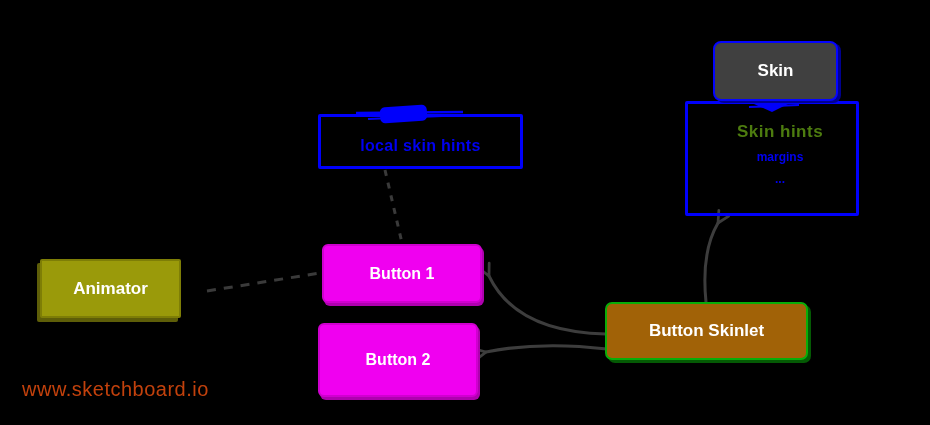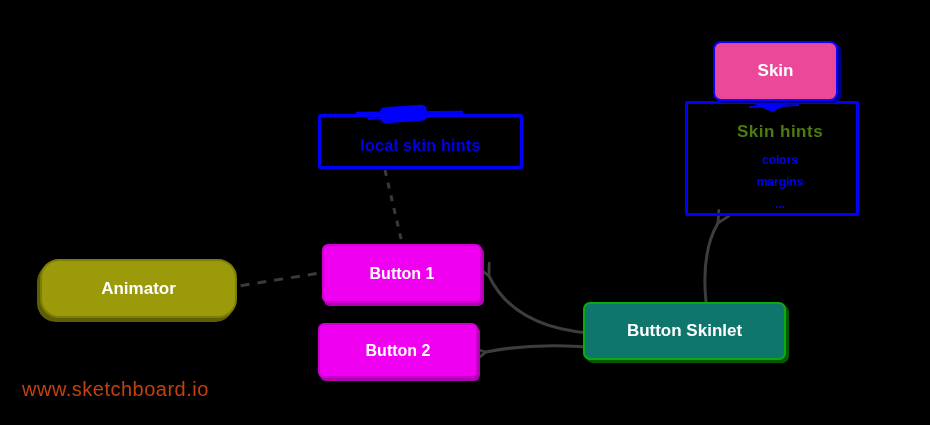--- a/index.html
+++ b/index.html
@@ -9,56 +9,56 @@
   }
   .layer { position:absolute; left:0; top:0; width:930px; height:425px; }
   .node {
     position:absolute; box-sizing:border-box;
     display:flex; align-items:center; justify-content:center;
     font-weight:bold; color:#ffffff; text-align:center;
   }
   
   #skin {
     left:713px; top:41px; width:125px; height:60px;
-    background:#ec4899; border:2px solid #0404FF; border-radius:8px;
+    background:#404040; border:2px solid #0404FF; border-radius:8px;
     font-size:17px; box-shadow:3px 2px 0 #000090;
   }
   
   .blue-outline {
     background:transparent; border:3px solid #0000FB; border-radius:2px;
     color:#0000F0;
   }
   #skin-hints {
     left:685px; top:101px; width:174px; height:115px;
     display:block; padding:18px 0 0 16px;
   }
   .sh-title { font-size:17px; font-weight:bold; color:#4d7c0f; letter-spacing:0.5px; }
   .sh-item  { font-size:12px; font-weight:bold; color:#0000F0; margin-top:8px; }
   .sh-item.first { margin-top:11px; }
   #local-skin-hints {
     left:318px; top:114px; width:205px; height:55px;
     font-size:16px; padding-top:8px; letter-spacing:0.3px;
   }
   
   #animator {
-    left:40px; top:259px; width:197px; height:59px;
-    background:#9A9A0A; border:2px solid #7E7E06; border-radius:19px;
+    left:40px; top:259px; width:141px; height:59px;
+    background:#9A9A0A; border:2px solid #7E7E06; border-radius:2px;
     font-size:17px; box-shadow:-3px 4px 0 #5E5E08;
   }
   
   .magenta {
     background:#F000F0; border:2px solid #CF00CF; border-radius:6px;
     font-size:16px; box-shadow:2px 3px 0 #AF00AF;
   }
   #button1 { left:322px; top:244px; width:160px; height:59px; }
-  #button2 { left:318px; top:323px; width:160px; height:55px; }
+  #button2 { left:318px; top:323px; width:160px; height:74px; }
   
   #button-skinlet {
-    left:583px; top:302px; width:203px; height:58px;
-    background:#0f766e; border:2px solid #09AD09; border-radius:7px;
+    left:605px; top:302px; width:203px; height:58px;
+    background:#a16207; border:2px solid #09AD09; border-radius:7px;
     font-size:17px; box-shadow:3px 3px 0 #045A04;
   }
   .watermark {
     position:absolute; left:22px; top:378px;
     font-size:20px; color:#c2410c; font-weight:normal; letter-spacing:0.5px;
   }
 </style>
 </head>
 <body>
 
@@ -89,21 +89,20 @@
 
     <g>
       <path d="M 733 99 L 813 97" stroke="#0000FB" stroke-width="2" fill="none"></path>
       <path d="M 749 107 L 799 105" stroke="#0000FB" stroke-width="2" fill="none"></path>
       <polygon points="742,96 801,96 788,104 772,112 754,104" fill="#0000FB"></polygon>
     </g>
   </svg>
 
   <div class="node blue-outline" id="skin-hints">
     <div class="sh-title">Skin hints</div>
-    <div class="sh-item first">colors</div>
     <div class="sh-item">margins</div>
     <div class="sh-item">...</div>
   </div>
 
   <div class="node" id="skin">
     <span>Skin</span>
   </div>
 
   <div class="node blue-outline" id="local-skin-hints">
     <span>local skin hints</span>

